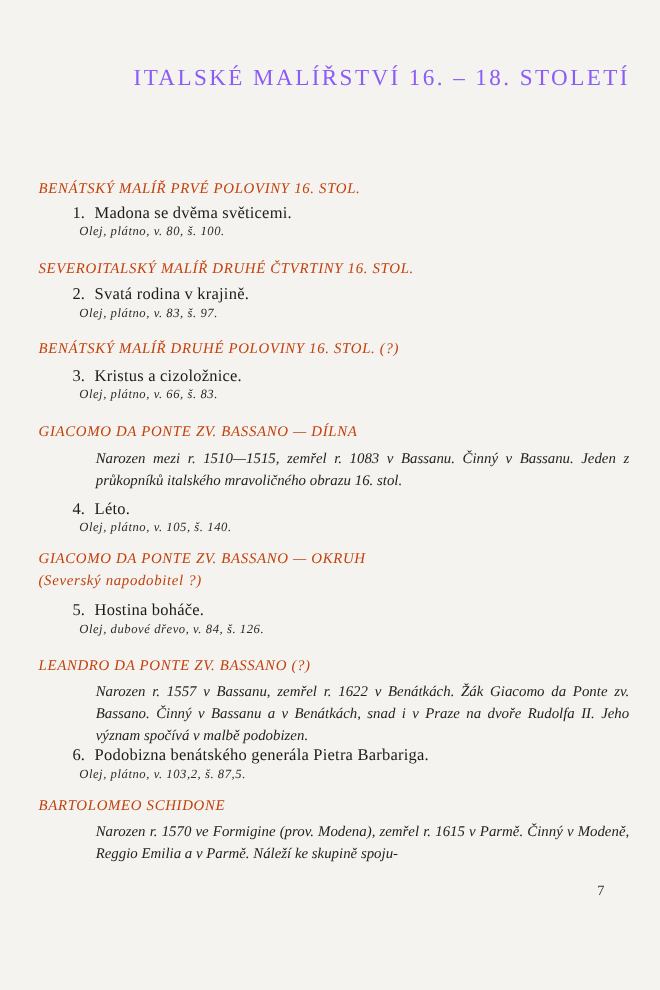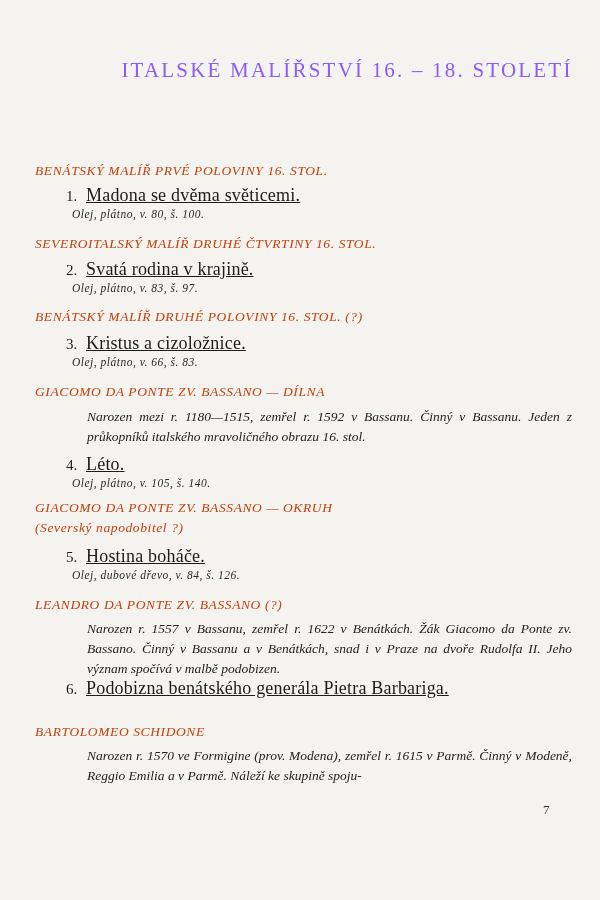--- a/index.html
+++ b/index.html
@@ -16,21 +16,21 @@
   }
   .heading {
     position:absolute; left:35px;
     font-style:italic; font-size:13.5px; letter-spacing:0.6px; color:#c2410c;
     white-space:nowrap;
   }
   .item {
     position:absolute; left:66px; white-space:nowrap;
   }
   .item .num { display:inline-block; width:20px; font-size:15px; }
-  .item .name { font-size:18px; letter-spacing:0.2px;text-decoration:underline; }
+  .item .name { font-size:15px; letter-spacing:0.2px; }
   .item .meta {
     display:block; margin-left:6px; margin-top:2px;
     font-style:italic; font-size:11.5px; letter-spacing:0.5px; color:#2a2a2a;
   }
   .bio {
     position:absolute; left:87px; width:485px;
     font-style:italic; font-size:13.5px; line-height:20px; color:#222;
     text-align:justify;
   }
   .pagenum {
@@ -54,35 +54,36 @@
   <span class="meta">Olej, plátno, v. 83, š. 97.</span>
 </div>
 
 <div class="heading" style="top:309px">BENÁTSKÝ MALÍŘ DRUHÉ POLOVINY 16. STOL. (?)</div>
 <div class="item" style="top:333px">
   <span class="num">3.</span><span class="name">Kristus a cizoložnice.</span>
   <span class="meta">Olej, plátno, v. 66, š. 83.</span>
 </div>
 
 <div class="heading" style="top:384px">GIACOMO DA PONTE ZV. BASSANO — DÍLNA</div>
-<div class="bio" style="top:407px">Narozen mezi r. 1180—1515, zemřel r. 1592 v Bassanu. Činný v Bassanu. Jeden z průkopníků italského mravoličného obrazu 16. stol.</div>
+<div class="bio" style="top:407px">Narozen mezi r. 1510—1515, zemřel r. 1083 v Bassanu. Činný v Bassanu. Jeden z průkopníků italského mravoličného obrazu 16. stol.</div>
 <div class="item" style="top:454px">
   <span class="num">4.</span><span class="name">Léto.</span>
   <span class="meta">Olej, plátno, v. 105, š. 140.</span>
 </div>
 
 <div class="heading" style="top:500px">GIACOMO DA PONTE ZV. BASSANO — OKRUH</div>
 <div class="heading" style="top:520px">(Severský napodobitel ?)</div>
 <div class="item" style="top:546px">
   <span class="num">5.</span><span class="name">Hostina boháče.</span>
   <span class="meta">Olej, dubové dřevo, v. 84, š. 126.</span>
 </div>
 
 <div class="heading" style="top:597px">LEANDRO DA PONTE ZV. BASSANO (?)</div>
 <div class="bio" style="top:619px">Narozen r. 1557 v Bassanu, zemřel r. 1622 v Benátkách. Žák Giacomo da Ponte zv. Bassano. Činný v Bassanu a v Benátkách, snad i v Praze na dvoře Rudolfa II. Jeho význam spočívá v malbě podobizen.</div>
 <div class="item" style="top:678px">
   <span class="num">6.</span><span class="name">Podobizna benátského generála Pietra Barbariga.</span>
+  <span class="meta">Olej, plátno, v. 103,2, š. 87,5.</span>
 </div>
 
 <div class="heading" style="top:724px">BARTOLOMEO SCHIDONE</div>
 <div class="bio" style="top:746px">Narozen r. 1570 ve Formigine (prov. Modena), zemřel r. 1615 v Parmě. Činný v Modeně, Reggio Emilia a v Parmě. Náleží ke skupině spoju-</div>
 
 <div class="pagenum">7</div>
 
 </body></html>

